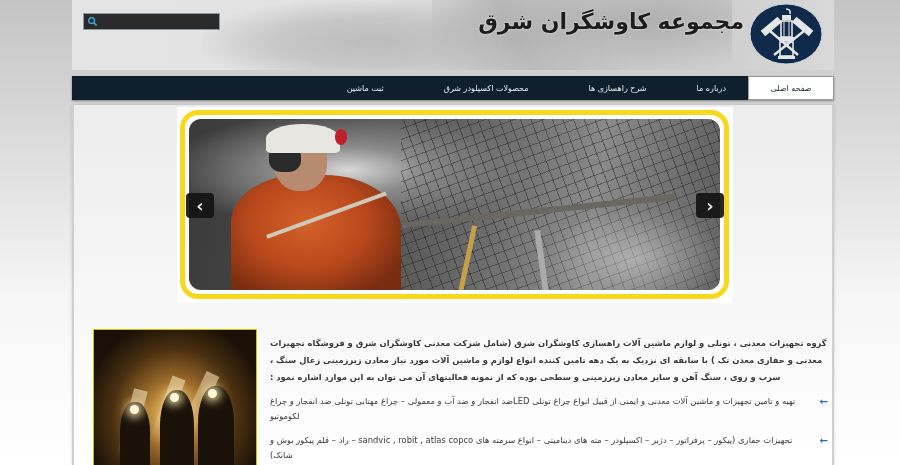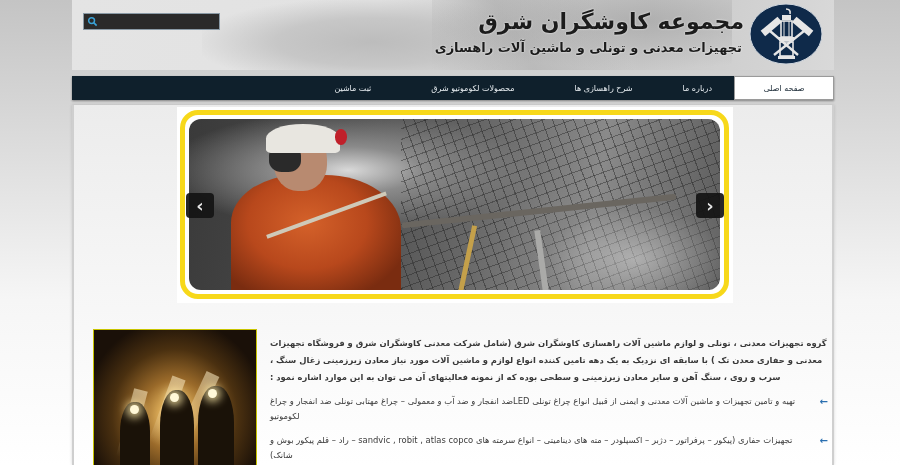--- a/index.html
+++ b/index.html
@@ -63,21 +63,21 @@
     box-shadow: 0 1px 2px rgba(0,0,0,.4);
     direction: rtl; display: flex; align-items: stretch;
   }
   .nav-item {
     font-size: 8px; color: #e9eef2; padding: 0 20px;
     display: flex; align-items: center; justify-content: center;
     direction: rtl; cursor: pointer; white-space: nowrap;
     font-family: "DejaVu Sans", sans-serif;
   }
   .nav-item.active {
-    background: #ffffff; color: #1b2a36; width: 100px;
+    background: #ffffff; color: #1b2a36; width: 86px;
     border: 1px solid #9a9a9a;
   }
   
   .content {
     position: absolute; left: 0; top: 105px; width: 762px; height: 360px;
     background: linear-gradient(to bottom, #ececec 0%, #f4f4f4 40%, #ffffff 100%);
     border-left: 2px solid #cfcfcf; border-right: 2px solid #cfcfcf;
     box-shadow: 0 0 3px rgba(0,0,0,.15);
   }
   .slider-wrap {
@@ -202,21 +202,20 @@
 
     <div class="search-box">
       <svg class="search-icon" viewBox="0 0 12 12">
         <circle cx="5" cy="5" r="3.2" fill="none" stroke="#3aa3d8" stroke-width="1.6"></circle>
         <line x1="7.3" y1="7.3" x2="10.5" y2="10.5" stroke="#3aa3d8" stroke-width="1.8"></line>
       </svg>
       <input type="text" placeholder="" style="">
     </div>
 
     <div class="brand-title">مجموعه کاوشگران شرق</div>
-    <div class="brand-sub">تجهیزات معدنی و تونلی و ماشین آلات راهسازی</div>
 
     <svg class="logo" viewBox="0 0 76 62">
       <ellipse cx="38" cy="31" rx="36" ry="30" fill="#0f2a4a" stroke="#cfd6de" stroke-width="1"></ellipse>
 
       <rect x="12" y="20" width="22" height="7" fill="#e6e6e6" transform="rotate(-40 23 23)"></rect>
       <rect x="44" y="20" width="22" height="7" fill="#e6e6e6" transform="rotate(40 55 23)"></rect>
       <line x1="22" y1="28" x2="50" y2="52" stroke="#e6e6e6" stroke-width="2.4"></line>
       <line x1="56" y1="28" x2="26" y2="52" stroke="#e6e6e6" stroke-width="2.4"></line>
 
       <path d="M38 6 q5 0 4 5" fill="none" stroke="#e6e6e6" stroke-width="1.6"></path>
@@ -227,21 +226,21 @@
       <rect x="31" y="34" width="15" height="4" fill="#e6e6e6"></rect>
       <rect x="32" y="39" width="13" height="14" fill="none" stroke="#e6e6e6" stroke-width="1.6"></rect>
       <rect x="30" y="53" width="17" height="3" fill="#e6e6e6"></rect>
     </svg>
   </div>
 
   <div class="nav">
     <div class="nav-item active">صفحه اصلی</div>
     <div class="nav-item" style="padding:0 22px 0 20px;">درباره ما</div>
     <div class="nav-item" style="padding:0 30px;">شرح راهسازی ها</div>
-    <div class="nav-item" style="padding:0 30px;">محصولات لکوموتیو شرق</div>
+    <div class="nav-item" style="padding:0 30px;">محصولات اکسپلودر شرق</div>
     <div class="nav-item" style="padding:0 30px;">ثبت ماشین</div>
   </div>
 
   <div class="content">
 
     <div class="slider-wrap">
       <div class="slider-frame">
         <div class="slide">
           <div class="slide-mesh"></div>
           <div class="slide-rock"></div>

